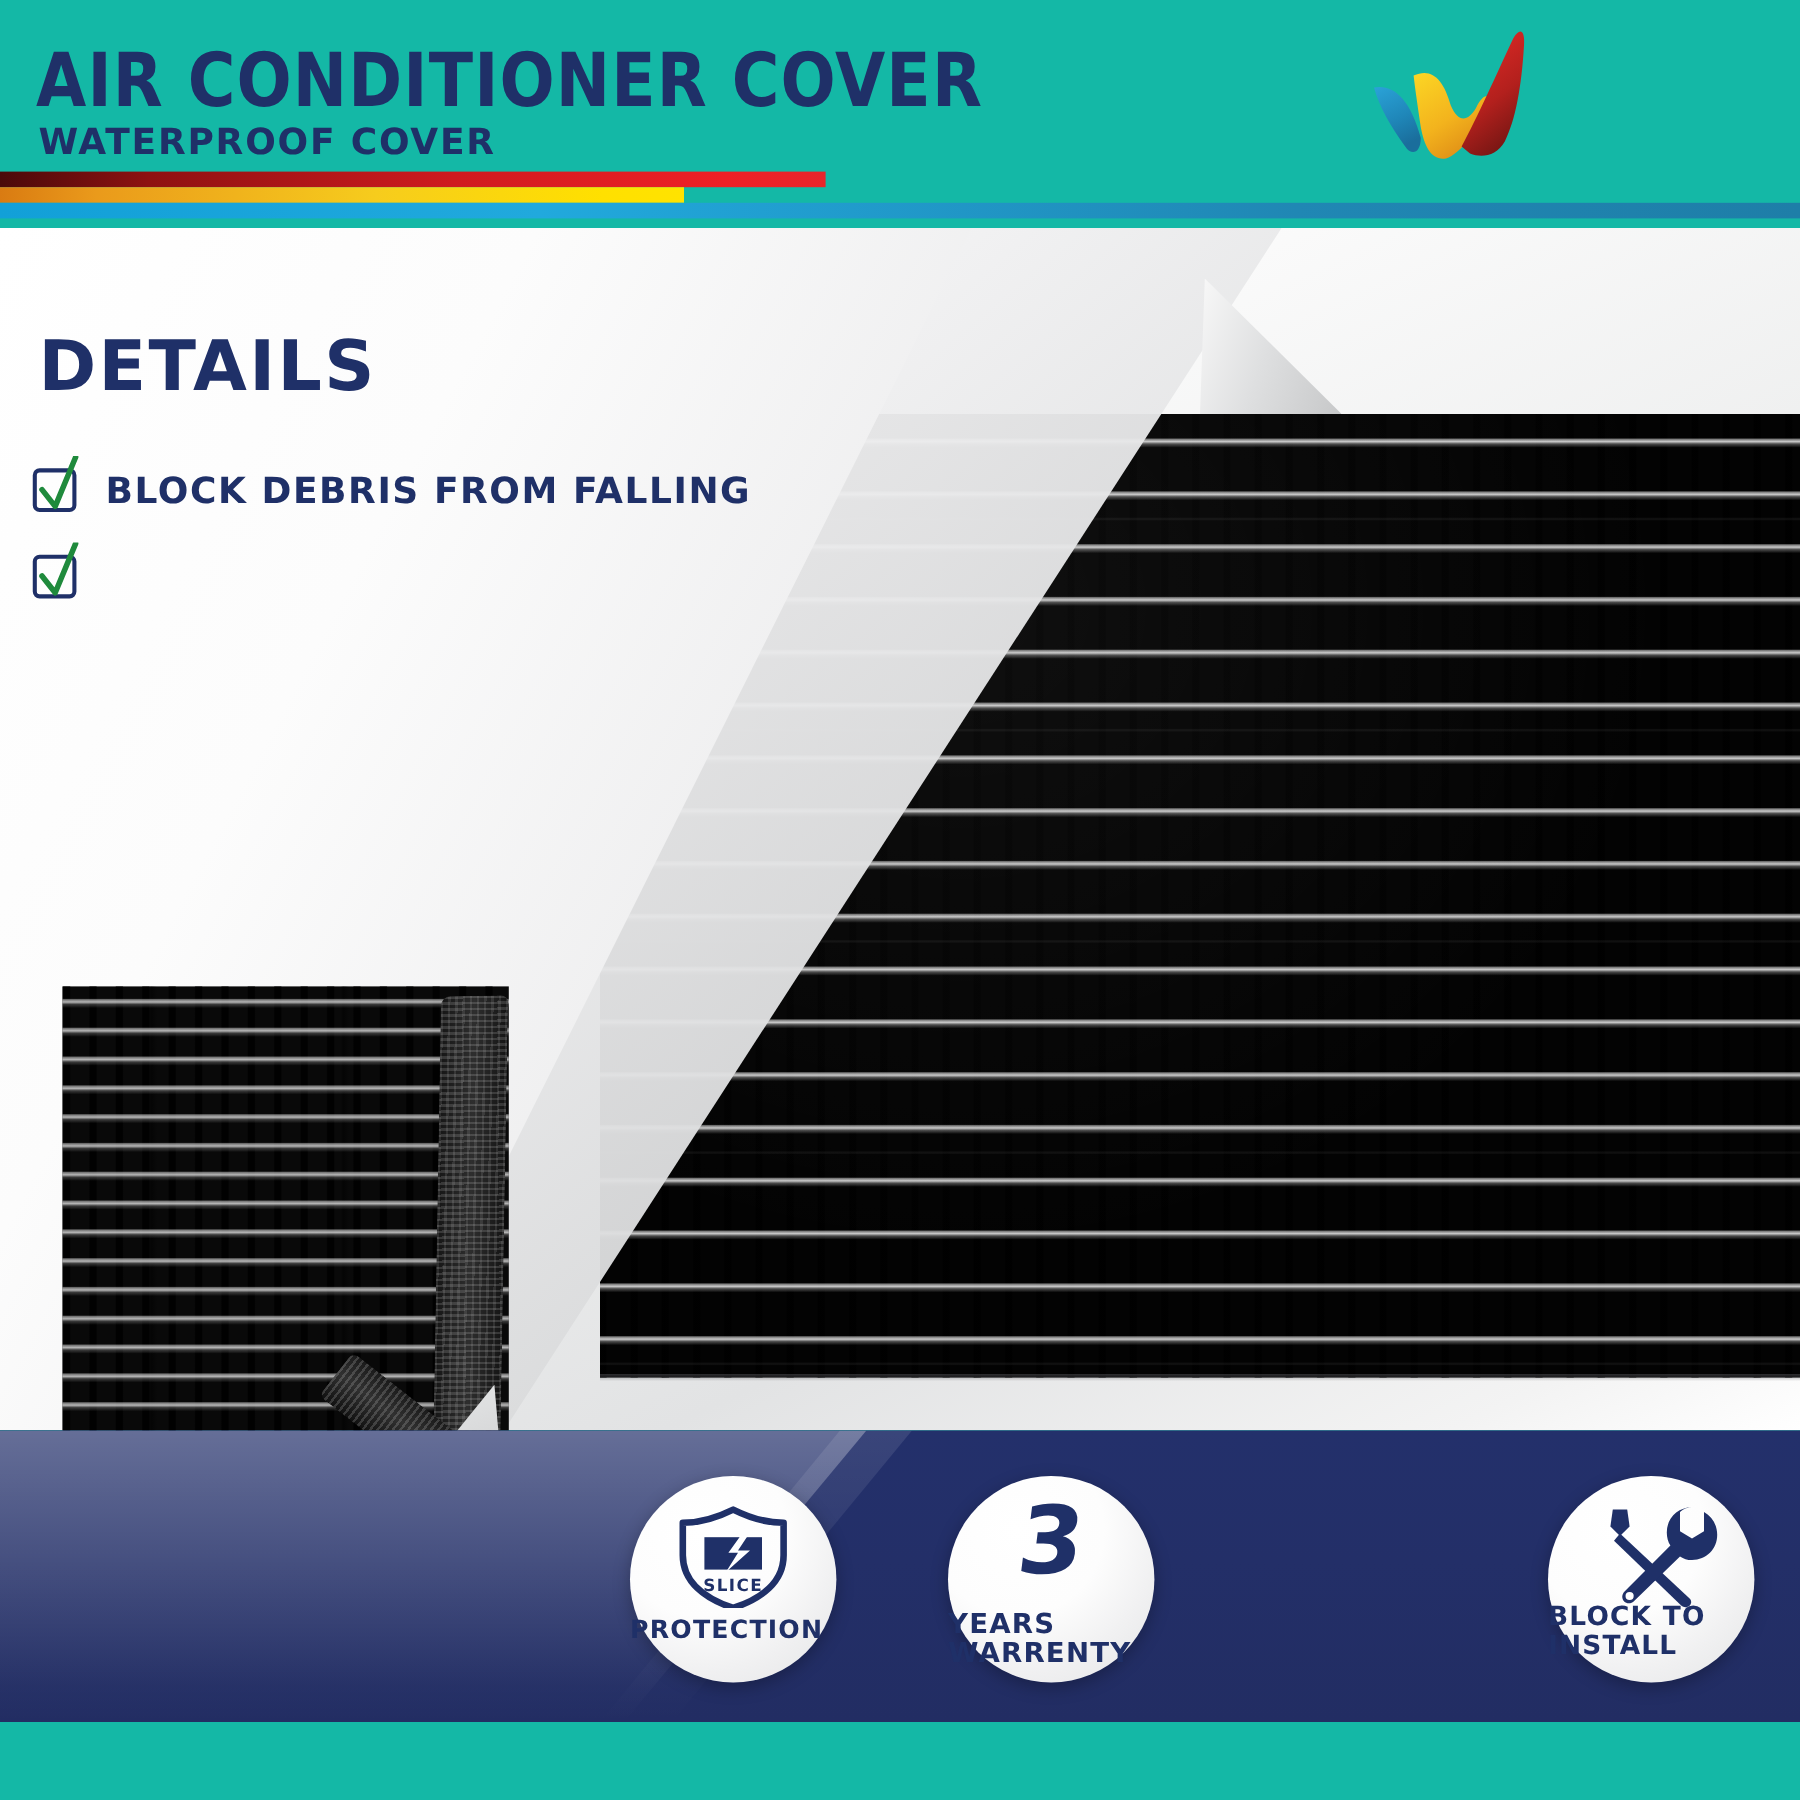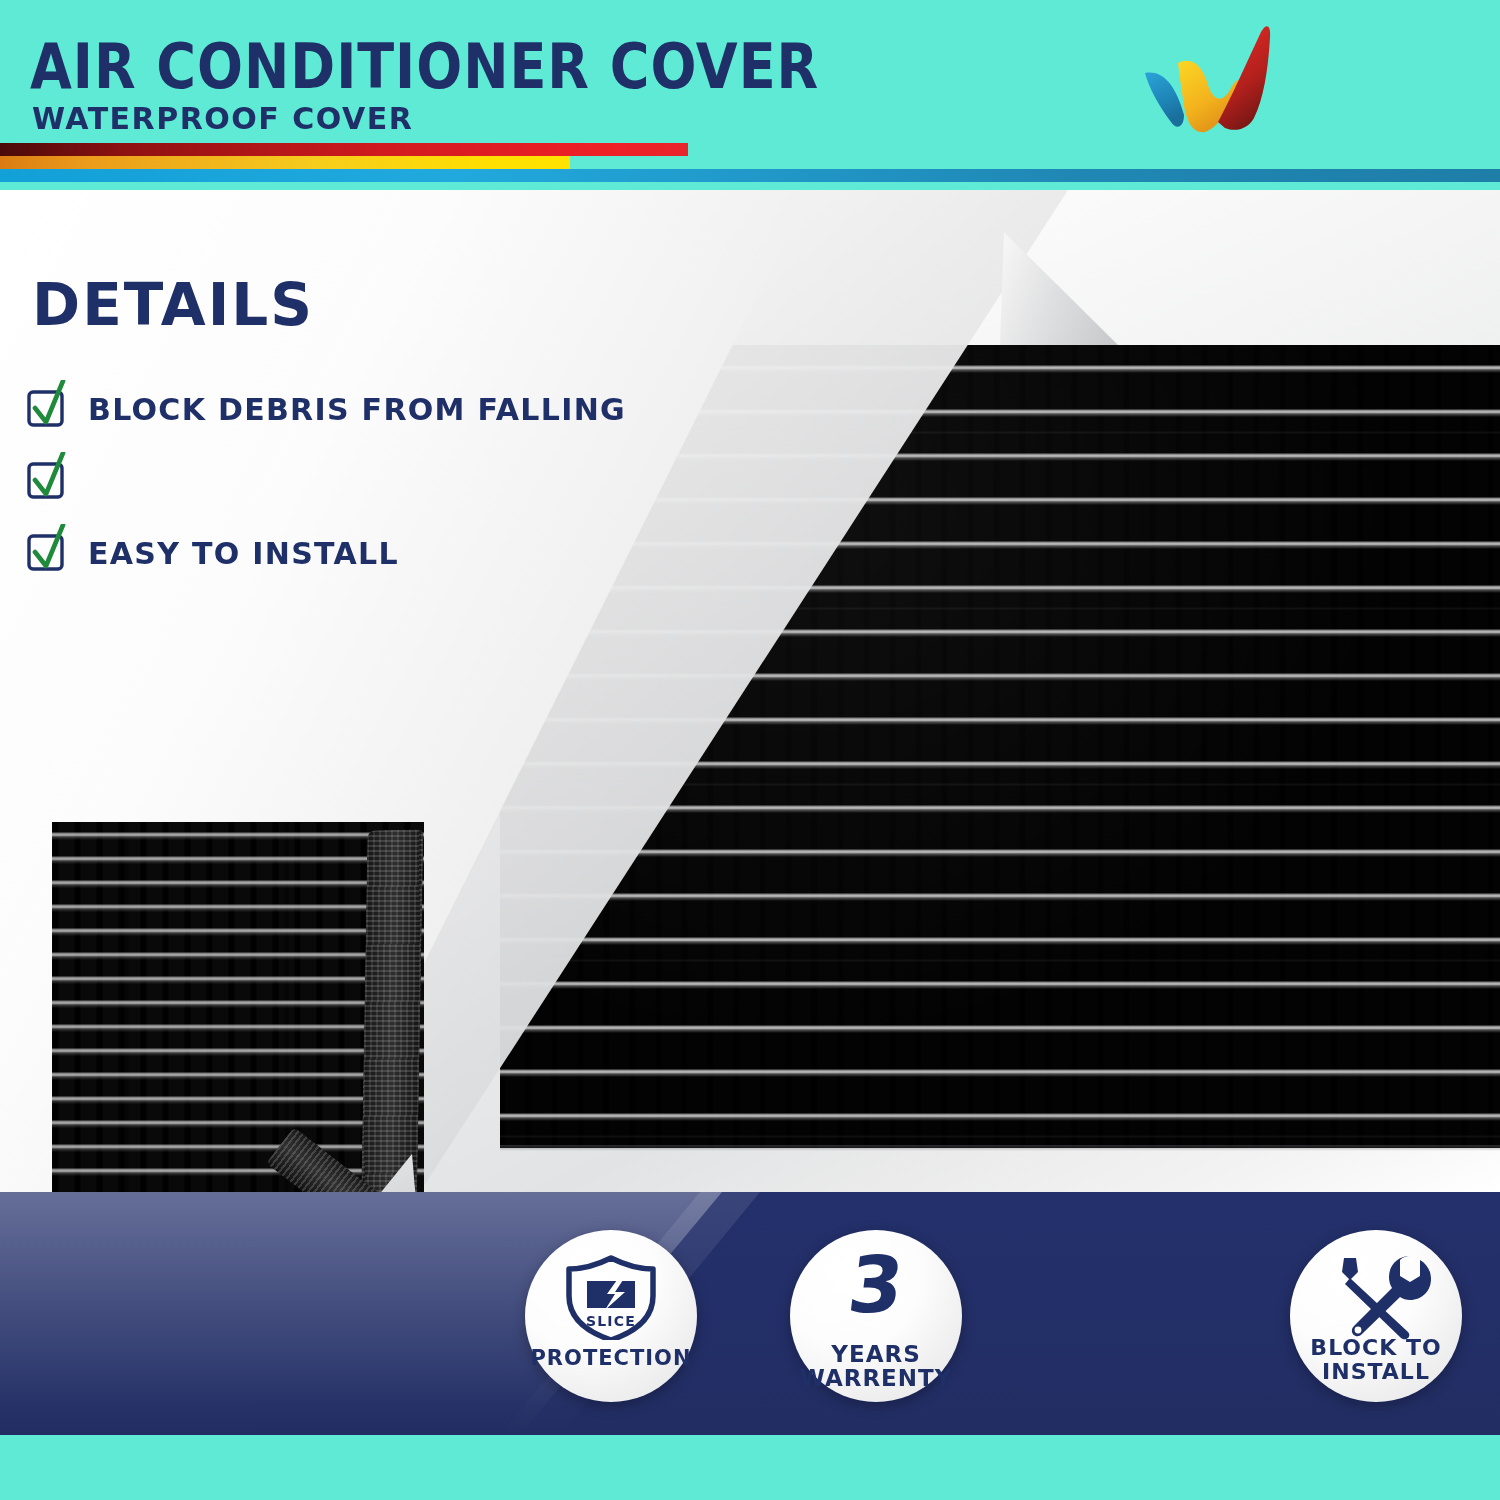--- a/index.html
+++ b/index.html
@@ -3,21 +3,21 @@
 <meta charset="utf-8">
 <style>
   html,body{margin:0;padding:0;}
   body{
     width:1500px;height:1500px;
     background:#ffffff;
     font-family:"Liberation Sans", sans-serif;
     overflow:hidden;
     position:relative;
   }
-  .page{position:absolute;inset:0;overflow:hidden;background:#5eead4;}
+  .page{position:absolute;inset:0;overflow:hidden;background:#14b8a6;}
 
   
   .header{position:absolute;left:0;top:0;width:1500px;height:190px;}
   .title-main{
     position:absolute;left:30px;top:36px;
     font-size:62px;line-height:62px;
     font-weight:bold;letter-spacing:1px;
     color:#1f3068;
     font-family:"DejaVu Sans", sans-serif;
     font-stretch:condensed;
@@ -198,21 +198,21 @@
     clip-path:polygon(700px 0, 760px 0, 560px 243px, 500px 243px);
   }
   .badges{position:absolute;left:0;top:0;width:1480px;height:243px;}
   .badge{
     position:absolute;top:38px;width:172px;height:172px;border-radius:50%;
     background:radial-gradient(circle at 34% 26%, #ffffff 0%, #fdfdfd 42%, #f0f0f1 70%, #e3e4e5 100%);
     box-shadow:0 4px 14px rgba(0,0,0,0.28);
   }
   .badge .bi{position:absolute;left:0;top:22px;width:172px;height:88px;}
   .badge .bl{
-    position:absolute;left:0;width:172px;text-align:center;
+    position:absolute;left:0;width:172px;text-align:left;
     color:#1f3068;font-weight:bold;font-family:"DejaVu Sans", sans-serif;
     letter-spacing:1px;line-height:24px;
   }
   .b1{left:525px;}
   .b2{left:790px;}
   .b3{left:1056px;}
   .b4{left:1290px;}
   .b1 .bl{top:116px;font-size:21px;}
   .b2 .bl{top:112px;font-size:23px;}
   .b3 .bl{top:116px;font-size:22px;}
@@ -298,29 +298,20 @@
 
       <div class="bullet">
         <span class="chk">
           <svg width="44" height="52" viewBox="0 0 44 52" style="margin-top:-8px">
             <rect x="3" y="12" width="33" height="33" rx="4" fill="none" stroke="#1f3068" stroke-width="3.4"></rect>
             <path d="M9 28 L20 42 L37 1" fill="none" stroke="#1f8a3c" stroke-width="4.6" stroke-linecap="round" stroke-linejoin="round"></path>
           </svg>
         </span>
       </div>
 
-      <div class="bullet">
-        <span class="chk">
-          <svg width="44" height="52" viewBox="0 0 44 52" style="margin-top:-8px">
-            <rect x="3" y="12" width="33" height="33" rx="4" fill="none" stroke="#1f3068" stroke-width="3.4"></rect>
-            <path d="M9 28 L20 42 L37 1" fill="none" stroke="#1f8a3c" stroke-width="4.6" stroke-linecap="round" stroke-linejoin="round"></path>
-          </svg>
-        </span>
-        <span class="btxt">EASY TO INSTALL</span>
-      </div>
 
     </div>
   </div>
 
   <div class="footer">
     <div class="footer-wedge"></div>
     <div class="footer-wedge2"></div>
 
     <div class="badges">
 

